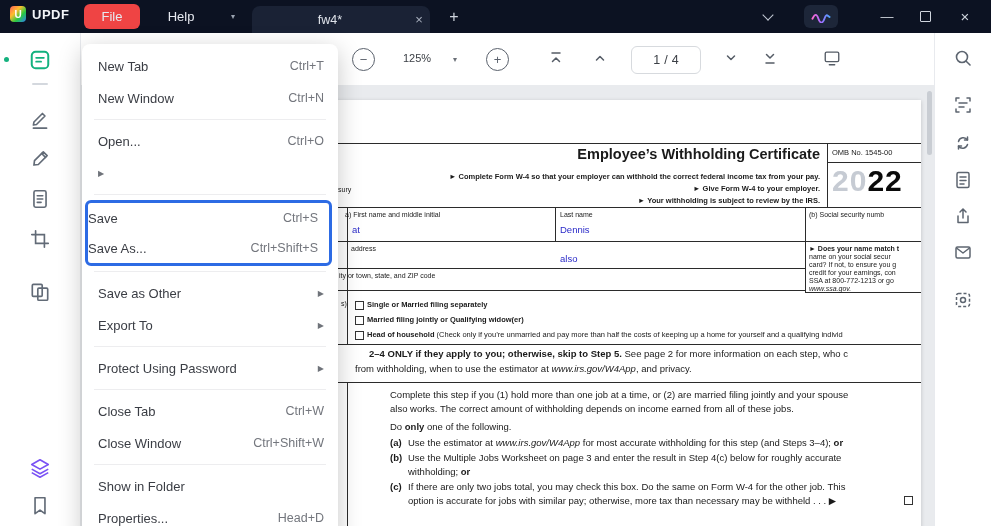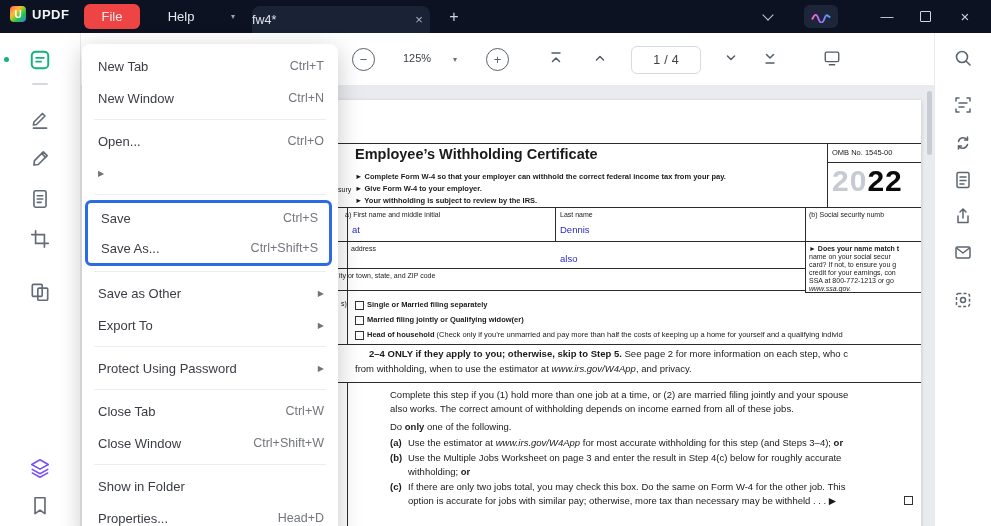--- a/index.html
+++ b/index.html
@@ -12,21 +12,21 @@
   .logo-mark{width:16px;height:16px;border-radius:4px;background:linear-gradient(135deg,#ff5f57,#ffbd2e 35%,#28c840 65%,#2e7cf6);
              display:flex;align-items:center;justify-content:center;color:#fff;font-size:10px;font-weight:bold;}
   .logo-text{color:#f2f4f8;font-weight:bold;font-size:13px;letter-spacing:.5px;}
   .menu-btn{position:absolute;top:4px;height:25px;display:flex;align-items:center;justify-content:center;
             color:#e6e9f0;font-size:13px;border-radius:6px;cursor:default;}
   .menu-file{left:84px;width:56px;background:#ef4444;}
   .menu-help{left:158px;width:46px;}
   .tab-caret{position:absolute;left:231px;top:12px;color:#9aa2b0;font-size:8px;}
   .tab{position:absolute;left:252px;top:6px;width:178px;height:27px;background:#1a2235;border-radius:8px 8px 0 0;
        display:flex;align-items:center;color:#dfe3ea;font-size:12.5px;}
-  .tab-title{flex:1;text-align:left;}
+  .tab-title{flex:1;text-align:center;}
   .tab-close{width:22px;text-align:center;color:#aab1bf;font-size:13px;}
   .newtab{position:absolute;left:442px;top:5px;width:24px;height:24px;display:flex;align-items:center;justify-content:center;
           color:#cfd4dd;font-size:16px;}
   .chev{display:block;width:7px;height:7px;border-left:1.5px solid #c3c9d4;border-bottom:1.5px solid #c3c9d4;transform:rotate(-45deg);}
   .tb-chev{position:absolute;left:764px;top:11px;}
   .wave{position:absolute;left:804px;top:5px;width:34px;height:23px;background:#1d2639;border-radius:6px;
         display:flex;align-items:center;justify-content:center;}
   .winbtn{position:absolute;top:0;width:38px;height:33px;display:flex;align-items:center;justify-content:center;color:#cfd4dd;font-size:13px;}
   .win-min{left:868px;} .win-max{left:906px;} .win-close{left:946px;font-size:15px;}
   .maxbox{display:block;width:9px;height:9px;border:1.3px solid #cfd4dd;border-radius:1px;}
@@ -49,34 +49,34 @@
   
   .viewer{position:absolute;left:81px;top:85px;width:853px;bottom:0;background:#e9ebee;}
   .scroll-thumb{position:absolute;right:2px;top:6px;width:5px;height:64px;background:#c9cdd3;border-radius:3px;}
   .page{position:absolute;left:124px;top:15px;width:716px;height:560px;background:#fff;
         box-shadow:0 1px 4px rgba(0,0,0,.18);overflow:hidden;color:#1a1a1a;}
   .t{position:absolute;white-space:nowrap;}
   .hl{position:absolute;height:1px;background:#2b2b2b;}
   .vl{position:absolute;width:1px;background:#2b2b2b;}
   .f7{font-size:7px;} .f75{font-size:7.5px;} .f95{font-size:9.5px;}
   .b{font-weight:bold;} .it{font-style:italic;}
-  .ctr{text-align:left;}
+  .ctr{text-align:right;}
   .blue{color:#2a2ac8;}
   .cb{position:absolute;width:7px;height:7px;border:1px solid #333;background:#fff;}
   .year-outline{color:#c6cbd3;} .year-solid{color:#0a0a0a;}
   
   .file-menu{position:absolute;left:82px;top:44px;width:256px;background:#fff;border-radius:8px;
              box-shadow:0 6px 24px rgba(0,0,0,.22);padding:6px 0 10px 0;z-index:50;}
   .mi{height:32px;display:flex;align-items:center;padding:0 14px 0 16px;font-size:13px;color:#3a3d44;}
   .mi .lbl{flex:1;}
   .mi .sc{color:#73767d;font-size:12.5px;}
   .mi .ar{color:#6f737a;font-size:8px;}
   .sep{height:1px;background:#ededef;margin:5px 12px;}
   .save-group{border:3px solid #2d6be4;border-radius:6px;margin:2px 6px 2px 3px;}
-  .save-group .mi{padding:0 11px 0 13px;height:30px;}
+  .save-group .mi{padding:0 11px 0 0;height:30px;}
   svg{display:block;}
 </style>
 </head>
 <body>
 
 <div class="app">
 
   <div class="titlebar">
     <div class="logo">
       <span class="logo-mark">U</span>

